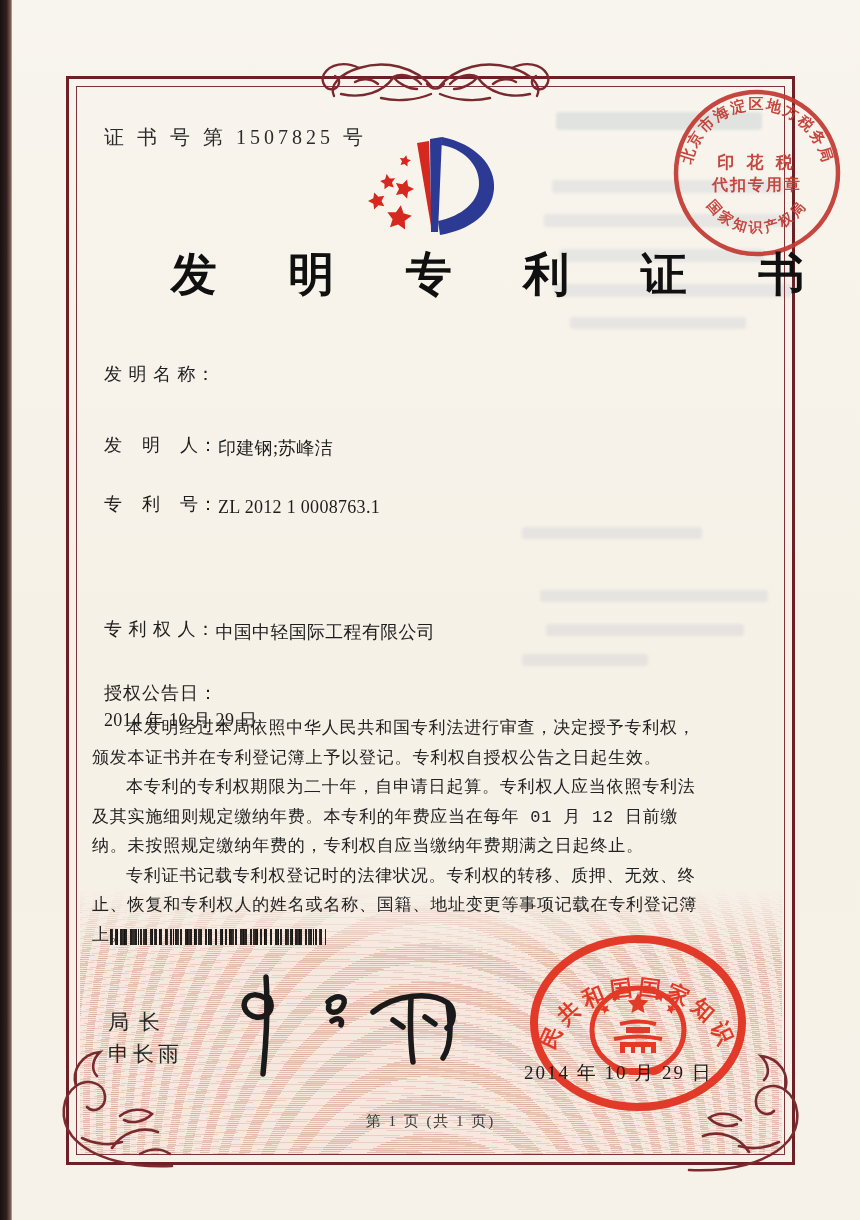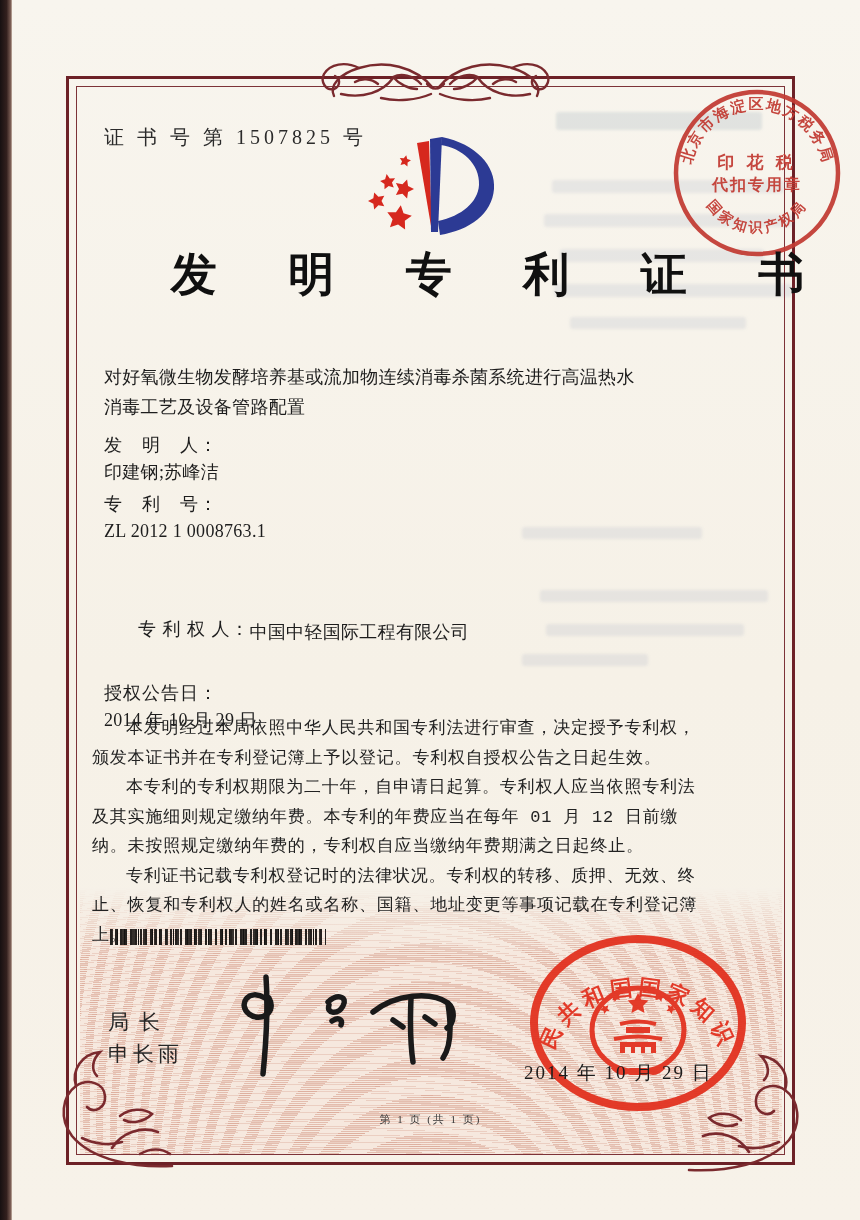--- a/index.html
+++ b/index.html
@@ -35,35 +35,35 @@
   .cert-number {
     position:absolute; left:104px; top:124px; font-size:20px; letter-spacing:4px; color:#2b2b2b;
   }
   .cert-title {
     position:absolute; left:66px; top:244px; width:843px; text-align:center;
     font-size:46px; font-weight:bold; letter-spacing:30px; text-indent:30px; color:#101010;
   }
   .f-row { position:absolute; left:104px; width:660px; display:flex; font-size:18px; color:#1d1d1d; }
   .f-label { flex:none; white-space:pre; letter-spacing:1px; }
   .f-value { width:545px; line-height:30px; letter-spacing:0.3px; }
-  .row0 { top:362px; } .row1 { top:433px;flex-direction:column; } .row2 { top:492px;flex-direction:column; }
-  .row3 { top:557px; } .row4 { top:617px;margin-left:34px; } .row5 { top:681px;flex-direction:column; }
+  .row0 { top:362px; } .row1 { top:433px; } .row2 { top:492px; }
+  .row3 { top:557px; } .row4 { top:617px; } .row5 { top:681px;flex-direction:column; }
   .body-text { position:absolute; left:92px; top:714px; width:618px; font-size:17px; line-height:29.5px; color:#222;font-family:Liberation Mono, monospace; }
   .body-text p { text-indent:2em; letter-spacing:0.8px; }
   .barcode {
     position:absolute; left:110px; top:929px; width:216px; height:16px;
     background-image:
       repeating-linear-gradient(90deg,#24201e 0 2px, rgba(0,0,0,0) 2px 5px),
       repeating-linear-gradient(90deg,#141211 0 1px, rgba(0,0,0,0) 1px 7px),
       repeating-linear-gradient(90deg,rgba(20,16,14,0.85) 0 3px, rgba(0,0,0,0) 3px 11px);
   }
   .sig-title { position:absolute; left:108px; top:1008px; font-family:"Liberation Sans", sans-serif; font-size:21px; letter-spacing:10px; color:#262626; }
   .sig-name  { position:absolute; left:108px; top:1040px; font-family:Liberation Mono, monospace; font-size:21px; letter-spacing:4px; color:#262626; }
   .seal-date { position:absolute; left:524px; top:1060px; font-size:19px; letter-spacing:2px; color:#1c1c1c; z-index:5; }
-  .footer-text { position:absolute; left:66px; top:1112px; width:729px; text-align:center; font-size:11px; letter-spacing:2px; color:#3a3a3a; }
+  .footer-text { position:absolute; left:66px; top:1112px; width:729px; text-align:center; font-size:15px; letter-spacing:2px; color:#3a3a3a; }
   .abs { position:absolute; }
   .ghost { position:absolute; background:rgba(88,108,158,0.10); filter:blur(1.6px); border-radius:3px; }
   .ghost-b { background:rgba(88,118,150,0.14); }
   svg { display:block; }
 </style>
 </head>
 <body>
 
 <div class="page">
 
@@ -154,21 +154,21 @@
     <text x="89" y="84" text-anchor="middle" font-size="17" font-weight="bold" fill="#c23a32" letter-spacing="4">印 花 税</text>
     <text x="89" y="106" text-anchor="middle" font-size="16" font-weight="bold" fill="#c23a32" letter-spacing="2">代扣专用章</text>
     <text font-size="14" font-weight="bold" fill="#c23a32" letter-spacing="3">
       <textPath href="#taxBottom" startOffset="50%" text-anchor="middle">国家知识产权局</textPath>
     </text>
   </svg>
 
   <div class="cert-title">发 明 专 利 证 书</div>
 
   <div class="f-row row0">
-    <span class="f-value">对好氧微生物发酵培养基或流加物连续消毒杀菌系统进行高温热水消毒工艺及设备管路配置</span>
+    <span class="f-label">发 明 名 称：</span>
   </div>
   <div class="f-row row1">
     <span class="f-label">发　明　人：</span>
     <span class="f-value">印建钢;苏峰洁</span>
   </div>
   <div class="f-row row2">
     <span class="f-label">专　利　号：</span>
     <span class="f-value">ZL 2012 1 0008763.1</span>
   </div>
   <div class="f-row row4">

